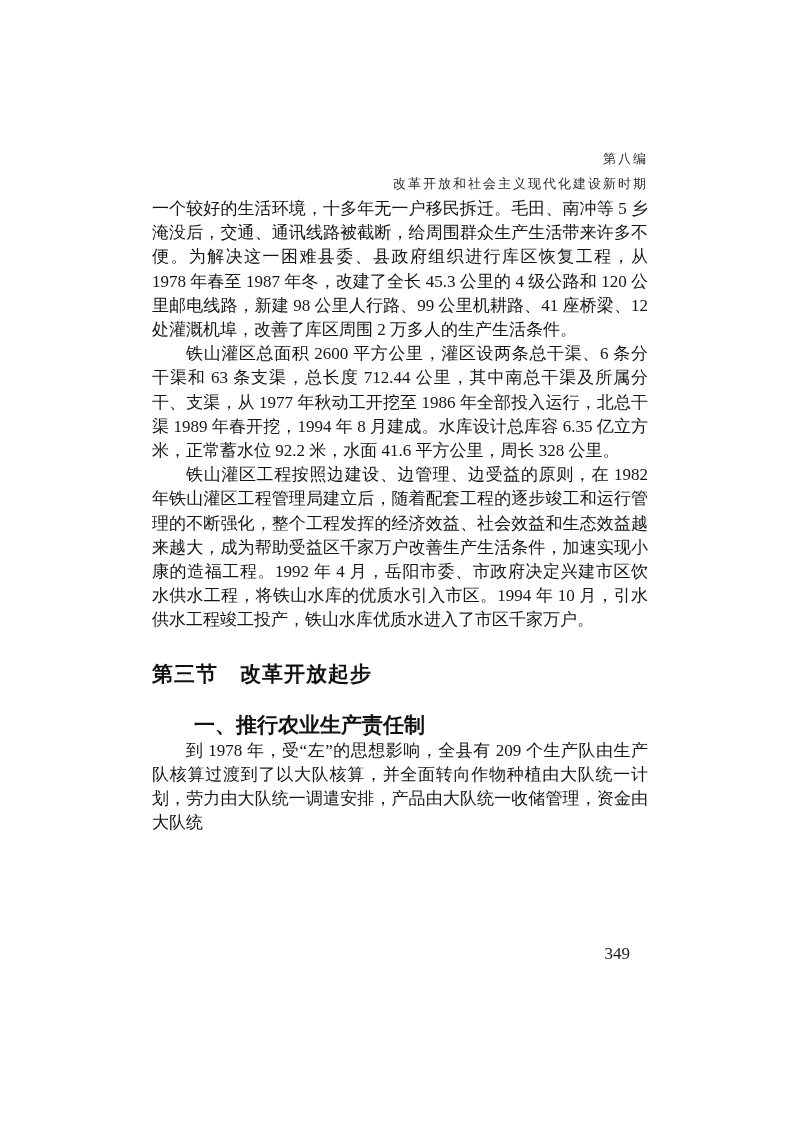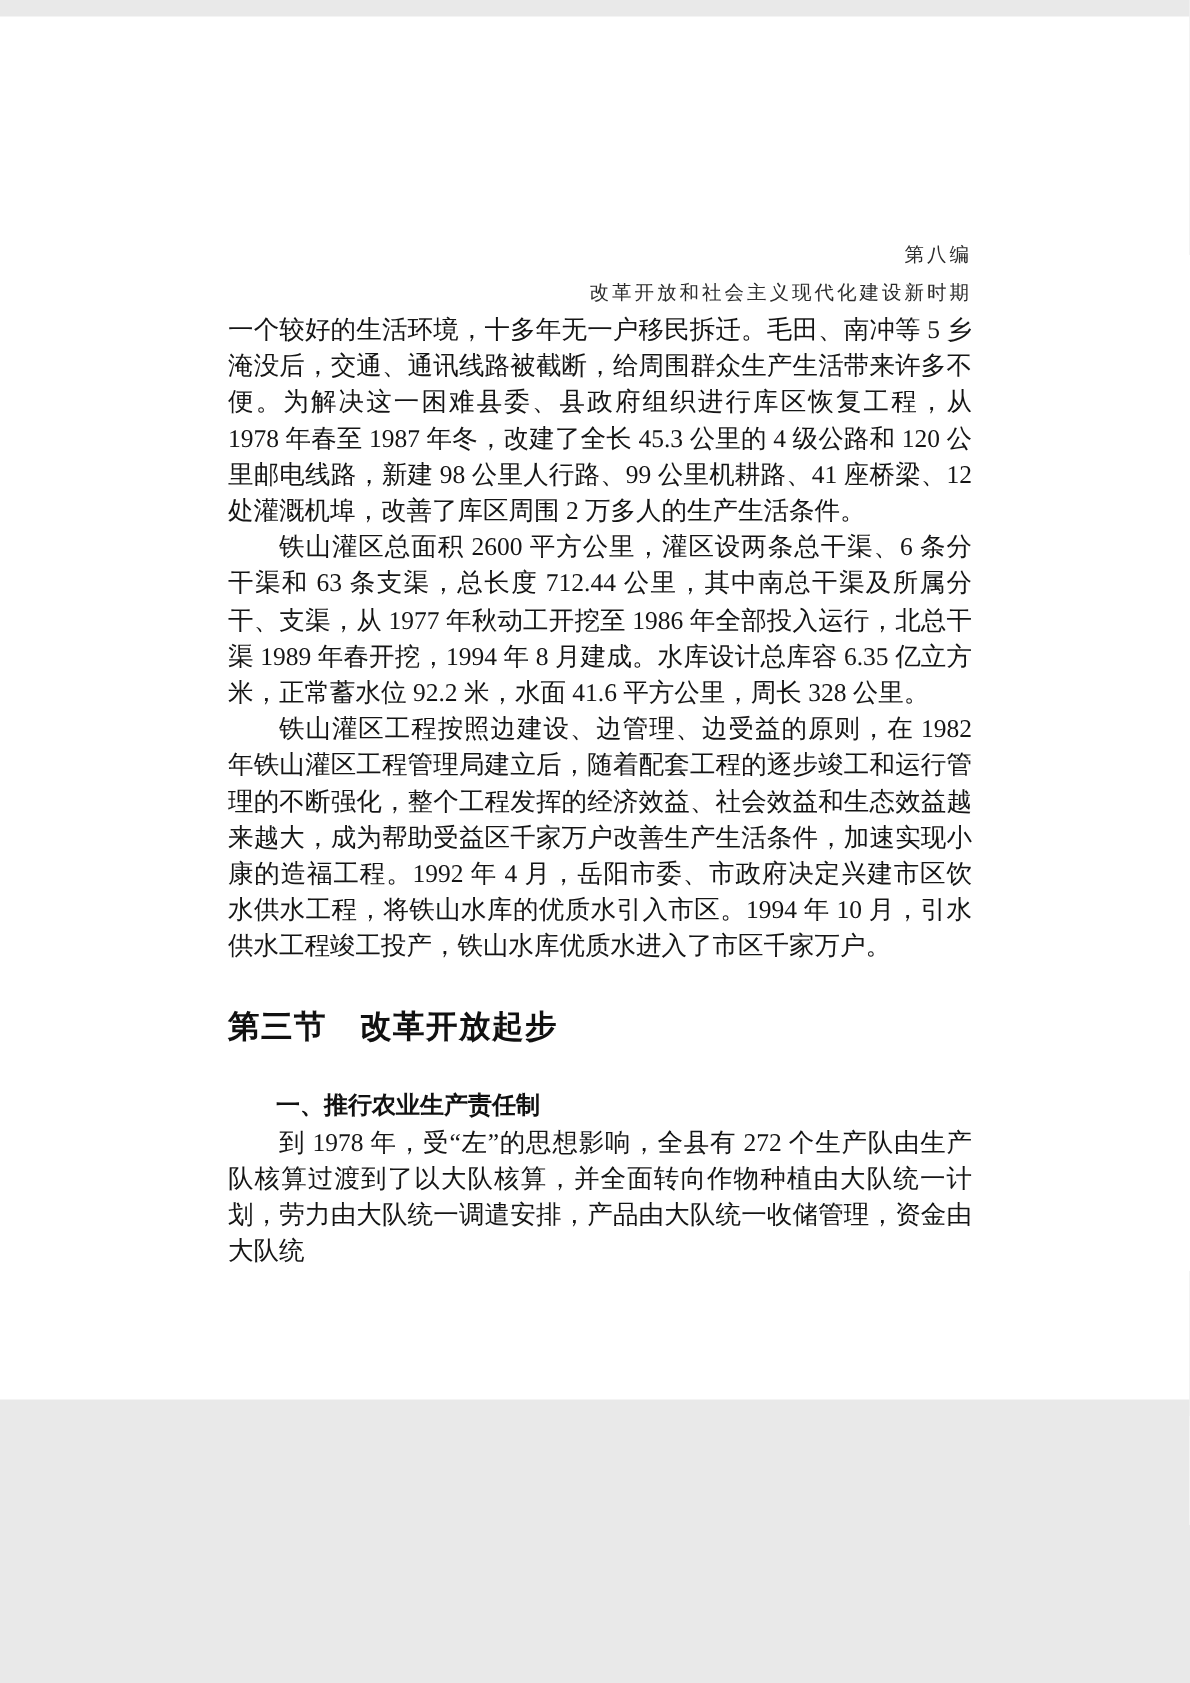--- a/index.html
+++ b/index.html
@@ -1,21 +1,21 @@
 <!DOCTYPE html>
 <html lang="zh"><head>
 <meta charset="utf-8">
 <style>
   * { margin: 0; padding: 0; box-sizing: border-box; }
   html, body { background: #e9e9e9; }
   .page {
     position: relative;
     width: 793px;
-    height: 922px;
-    margin: 11px auto;
+    height: 1122px;
+    margin: 0 auto;
     background: #ffffff;
     font-family: "Liberation Serif", "DejaVu Serif", serif;
     color: #1c1c1c;
     overflow: hidden;
   }
   
   .running-head {
     position: absolute;
     top: 146px;
     left: 152px;
@@ -44,23 +44,23 @@
     font-family: "Liberation Sans", "DejaVu Sans", sans-serif;
     font-weight: bold;
     font-size: 21px;
     text-align: left;
     letter-spacing: 1px;
     line-height: 30px;
     margin: 26px 0 26px 0;
     color: #111;
   }
   .subsection-heading {
-    font-family: Liberation Sans, sans-serif;
+    font-family: Liberation Mono, monospace;
     font-weight: bold;
-    font-size: 16px;
+    font-size: 21px;
     line-height: 24.2px;
     text-indent: 2em;
     margin: 0;
     color: #111;
   }
   .page-number {
     position: absolute;
     top: 944px;
     left: 152px;
     width: 478px;
@@ -81,18 +81,18 @@
 
   <div class="content">
     <p>一个较好的生活环境，十多年无一户移民拆迁。毛田、南冲等 5 乡淹没后，交通、通讯线路被截断，给周围群众生产生活带来许多不便。为解决这一困难县委、县政府组织进行库区恢复工程，从 1978 年春至 1987 年冬，改建了全长 45.3 公里的 4 级公路和 120 公里邮电线路，新建 98 公里人行路、99 公里机耕路、41 座桥梁、12 处灌溉机埠，改善了库区周围 2 万多人的生产生活条件。</p>
     <p class="indent">铁山灌区总面积 2600 平方公里，灌区设两条总干渠、6 条分干渠和 63 条支渠，总长度 712.44 公里，其中南总干渠及所属分干、支渠，从 1977 年秋动工开挖至 1986 年全部投入运行，北总干渠 1989 年春开挖，1994 年 8 月建成。水库设计总库容 6.35 亿立方米，正常蓄水位 92.2 米，水面 41.6 平方公里，周长 328 公里。</p>
     <p class="indent">铁山灌区工程按照边建设、边管理、边受益的原则，在 1982 年铁山灌区工程管理局建立后，随着配套工程的逐步竣工和运行管理的不断强化，整个工程发挥的经济效益、社会效益和生态效益越来越大，成为帮助受益区千家万户改善生产生活条件，加速实现小康的造福工程。1992 年 4 月，岳阳市委、市政府决定兴建市区饮水供水工程，将铁山水库的优质水引入市区。1994 年 10 月，引水供水工程竣工投产，铁山水库优质水进入了市区千家万户。</p>
 
     <h2 class="section-heading">第三节　改革开放起步</h2>
 
     <h3 class="subsection-heading">一、推行农业生产责任制</h3>
 
-    <p class="indent">到 1978 年，受“左”的思想影响，全县有 272 个生产队由生产队核算过渡到了以大队核算，并全面转向作物种植由大队统一计划，劳力由大队统一调遣安排，产品由大队统一收储管理，资金由大队统</p>
+    <p class="indent">到 1978 年，受“左”的思想影响，全县有 209 个生产队由生产队核算过渡到了以大队核算，并全面转向作物种植由大队统一计划，劳力由大队统一调遣安排，产品由大队统一收储管理，资金由大队统</p>
   </div>
 
   <div class="page-number">349</div>
 
 </div>
 
 </body></html>

